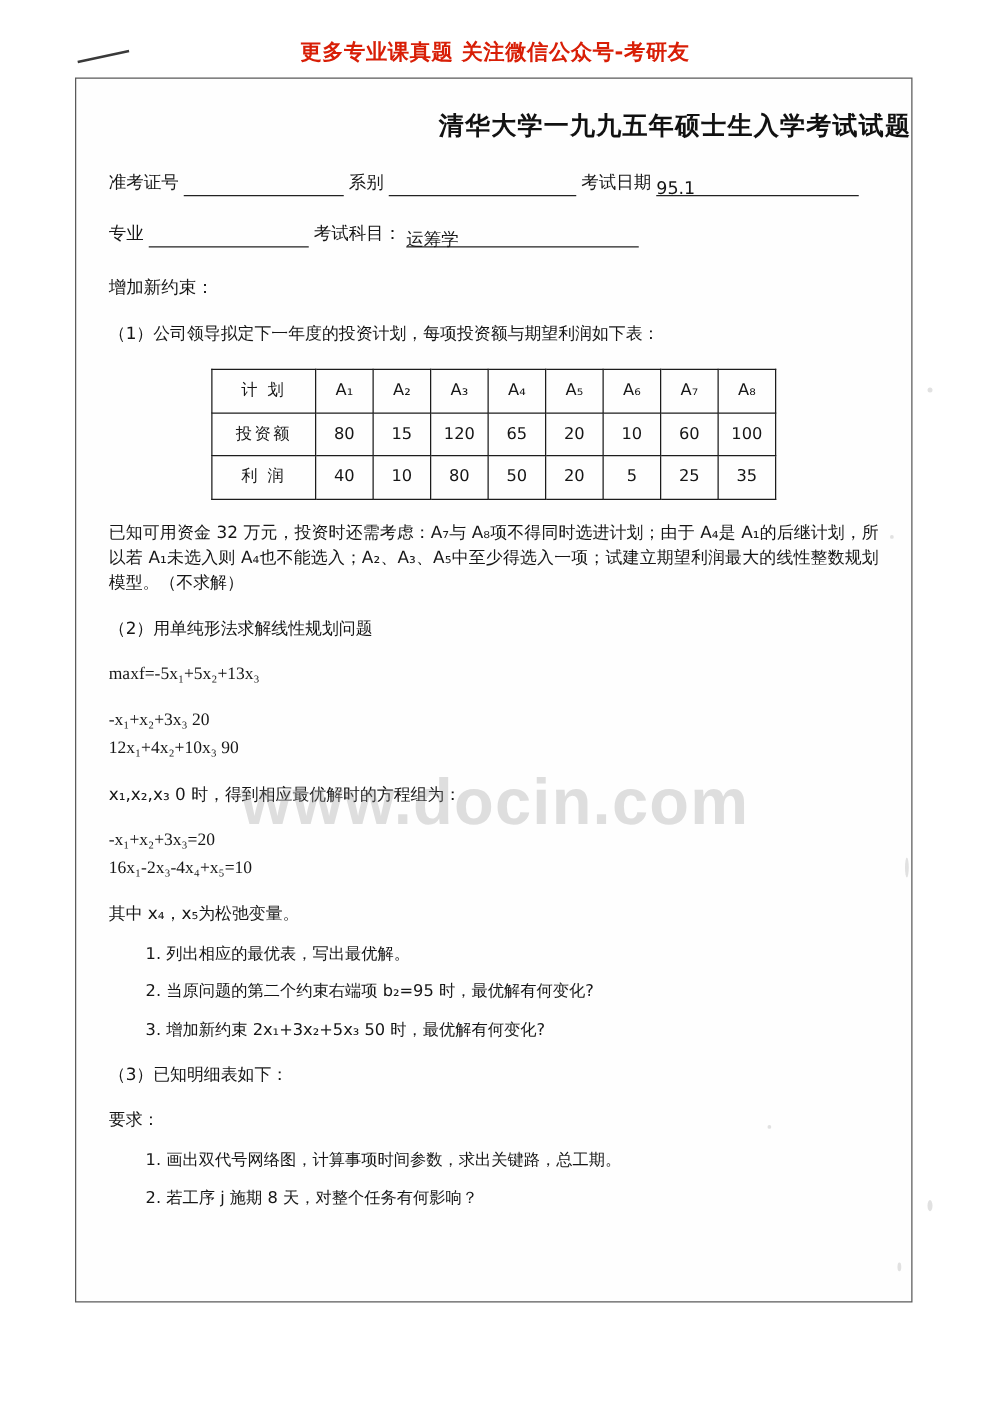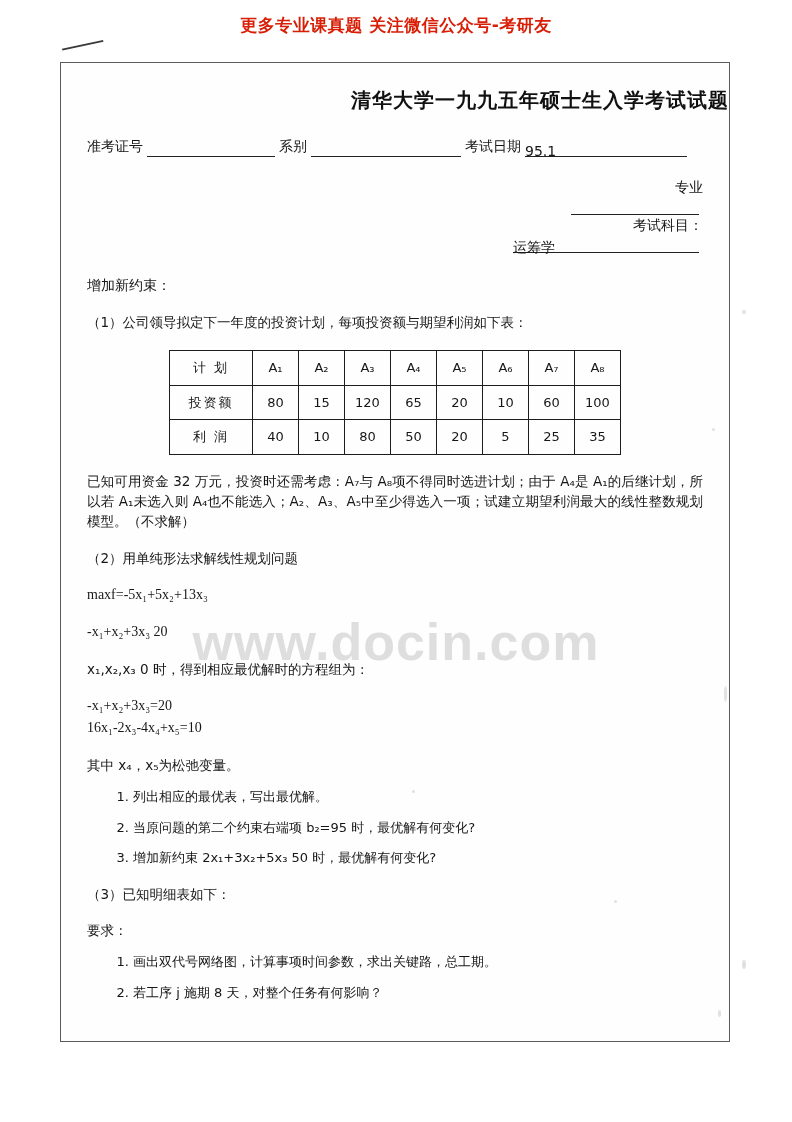--- a/index.html
+++ b/index.html
@@ -12,21 +12,21 @@
     height: 1122px;
     position: relative;
     font-family: "Liberation Sans", sans-serif;
     color: #1a1a1a;
     overflow: hidden;
   }
 
   
   .banner {
     position: absolute;
-    top: 14px;
+    top: 30px;
     left: 0;
     width: 792px;
     text-align: center;
     color: #d81e06;
     font-weight: bold;
     font-size: 17px;
     letter-spacing: 0.5px;
     font-family: "DejaVu Sans", sans-serif;
   }
 
@@ -70,21 +70,21 @@
     color: #161616;
   }
 
   
   .field-row {
     display: flex;
     align-items: flex-end;
     margin-top: 22px;
     font-size: 14px;
   }
-  .field-row.second { margin-top: 20px; flex-direction: column; }
+  .field-row.second { margin-top: 20px; }
   .fld-label { white-space: nowrap; }
   .fld-line {
     border-bottom: 1px solid #222;
     min-width: 120px;
     height: 16px;
     margin: 0 4px;
     position: relative;
     text-align: left;
     font-size: 14px;
   }
@@ -244,20 +244,21 @@
     </div>
 
     <p class="para">已知可用资金 32 万元，投资时还需考虑：A₇与 A₈项不得同时选进计划；由于 A₄是 A₁的后继计划，所以若 A₁未选入则 A₄也不能选入；A₂、A₃、A₅中至少得选入一项；试建立期望利润最大的线性整数规划模型。（不求解）</p>
 
     <p class="para">（2）用单纯形法求解线性规划问题</p>
 
     <div class="formula">maxf=-5x₁+5x₂+13x₃</div>
 
     <div class="formula">
       <div>-x₁+x₂+3x₃    20</div>
+      <div>12x₁+4x₂+10x₃    90</div>
     </div>
 
     <p class="para">x₁,x₂,x₃   0 时，得到相应最优解时的方程组为：</p>
 
     <div class="formula">
       <div>-x₁+x₂+3x₃=20</div>
       <div>16x₁-2x₃-4x₄+x₅=10</div>
     </div>
 
     <p class="para">其中 x₄，x₅为松弛变量。</p>

